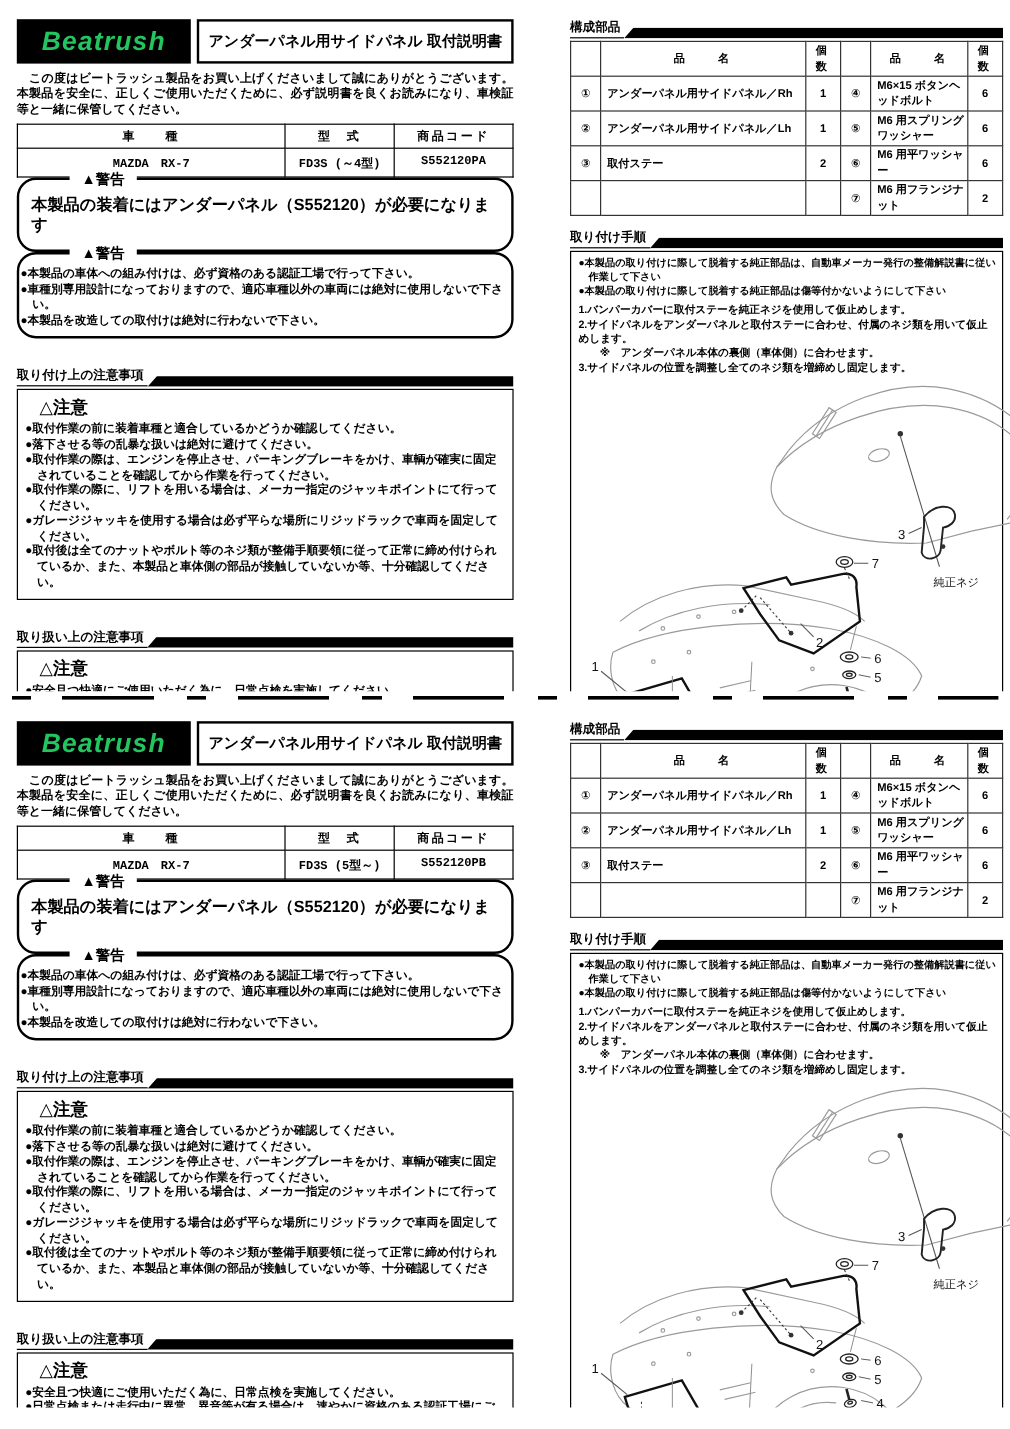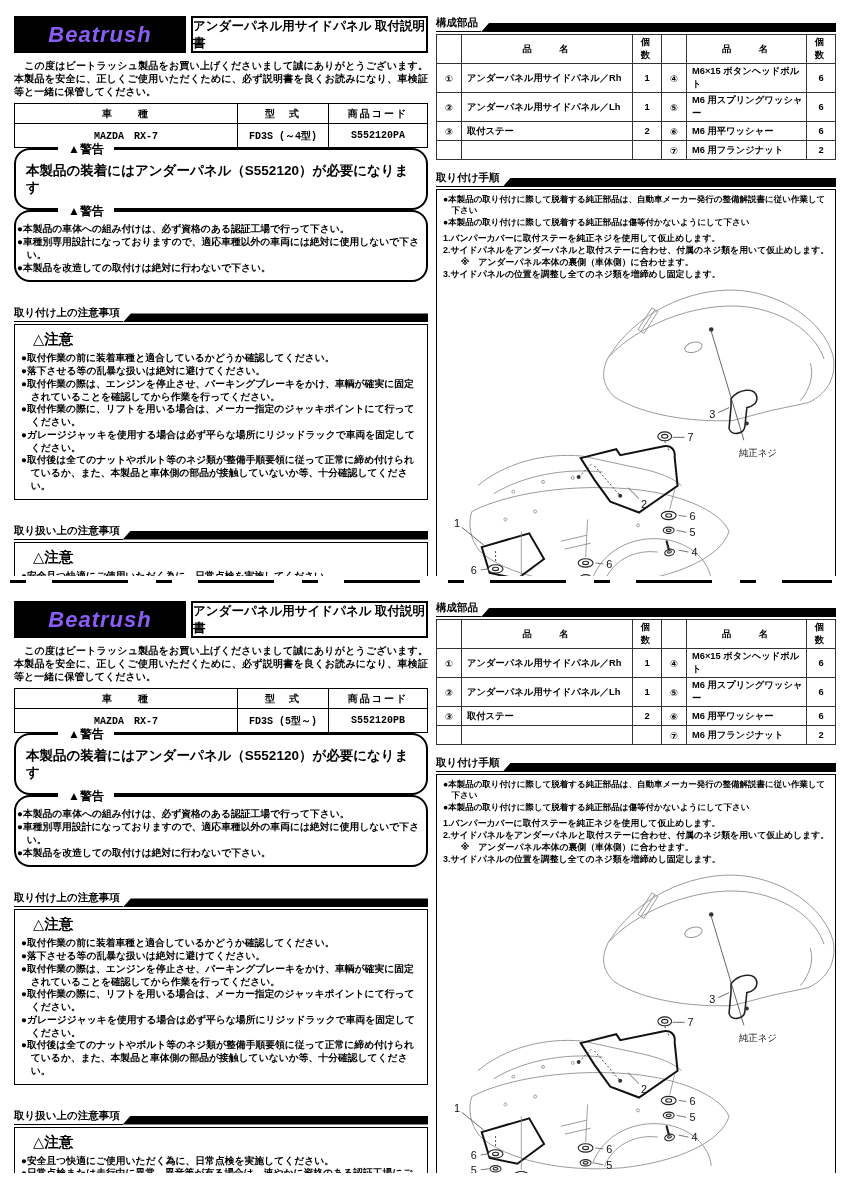--- a/index.html
+++ b/index.html
@@ -1,25 +1,25 @@
 <!DOCTYPE html>
 <html><head>
 <meta charset="utf-8">
 <style>
   html,body{margin:0;padding:0;background:#fff;color:#000;}
   body{width:842px;height:1191px;font-family:"Liberation Sans","DejaVu Sans",sans-serif;overflow:hidden;}
   .sheet{display:flex;gap:8px;padding:16px 6px 0 14px;height:576px;overflow:hidden;box-sizing:border-box;}
   .sheet.second{height:588px;}
   .col-left{width:414px;flex:none;}
-  .col-right{flex:1;min-width:0;}
+  .col-right{flex:1;min-width:0;margin-left:39px;}
   
   .cutline{height:3px;margin:4px 10px 2px 10px;background:repeating-linear-gradient(90deg,#000 0 16px,transparent 16px 42px,#000 42px 118px,transparent 118px 146px);}
   
   .hdr{display:flex;gap:5px;height:37px;}
-  .logo{background:#000;color:#8b5cf6;width:172px;display:flex;align-items:center;justify-content:center;font-weight:bold;font-style:italic;font-size:22px;letter-spacing:1px;}
+  .logo{background:#000;color:#22c55e;width:145px;display:flex;align-items:center;justify-content:center;font-weight:bold;font-style:italic;font-size:22px;letter-spacing:1px;}
   .doc-title{flex:1;border:2px solid #000;display:flex;align-items:center;justify-content:center;font-weight:bold;font-size:12.5px;}
   
   .intro{font-size:10px;line-height:1.3;margin:6px 0 5px 0;font-weight:600;text-align:justify;}
   
   table{border-collapse:collapse;}
   .vtable{width:100%;font-size:10px;}
   .vtable td{border:1.2px solid #000;text-align:center;font-weight:600;}
   .vtable .h td{height:17px;letter-spacing:2px;}
   .vtable .v td{height:21px;font-family:Liberation Mono, monospace;}
   

